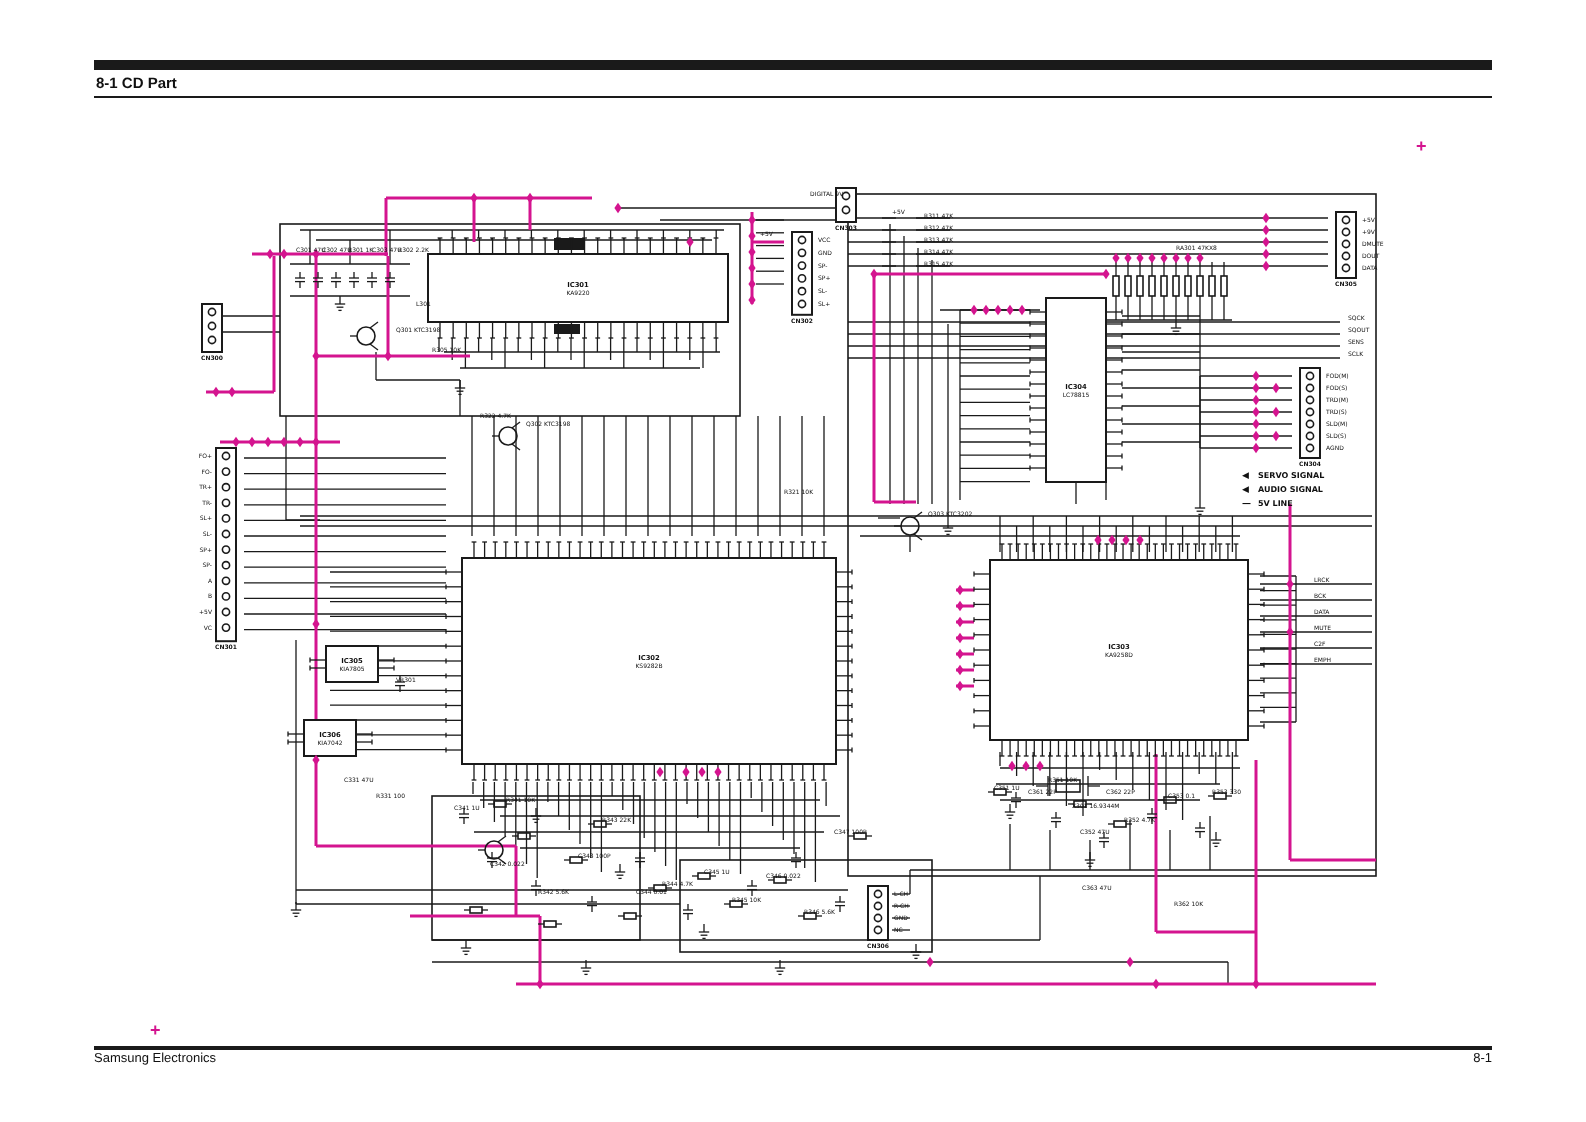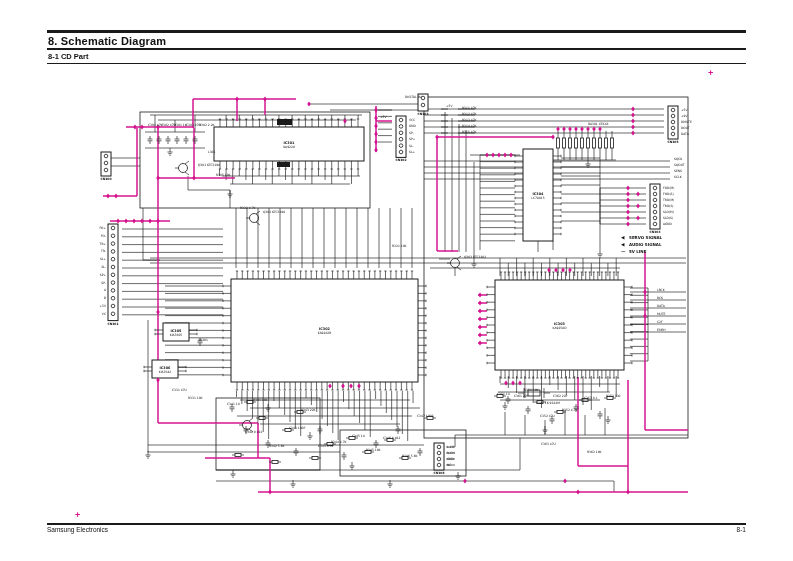--- a/index.html
+++ b/index.html
@@ -1425,21 +1425,20 @@
         </g>
         <g>
           <text x="621" y="253" font-size="4.5" text-anchor="start" font-weight="bold">—</text>
           <text x="629" y="253" font-size="4" text-anchor="start" font-weight="bold">5V LINE</text>
         </g>
       </g>
   </svg>
 
   <div class="hdr">
     <div class="rule-a"></div>
-    <div class="title">8. Schematic Diagram</div>
     <div class="rule-b"></div>
     <div class="subtitle">8-1 CD Part</div>
     <div class="rule-c"></div>
   </div>
 
   <span class="regmark" style="left:708px;top:69px;color:#d4148f;">+</span>
   <span class="regmark" style="left:75px;top:511px;color:#d4148f;">+</span>
 
   <div class="ftr">
     <div class="rule"></div>

